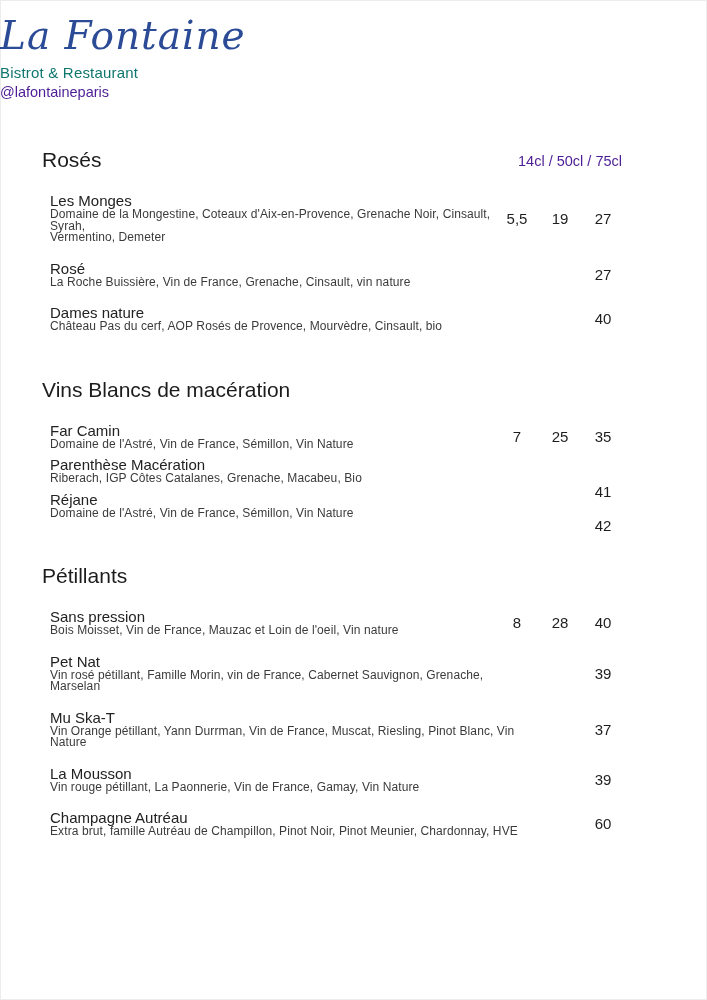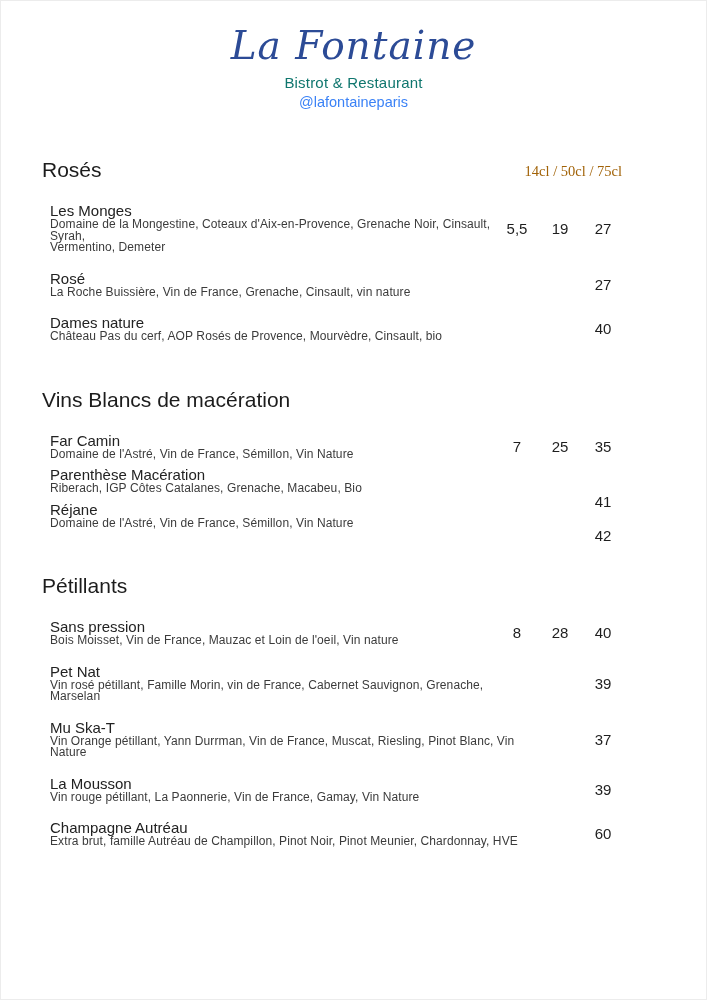--- a/index.html
+++ b/index.html
@@ -6,63 +6,62 @@
   .page {
     position: relative;
     width: 707px;
     height: 1000px;
     background: #ffffff;
     font-family: "Liberation Sans", sans-serif;
     color: #1e1e1e;
     box-shadow: inset 0 0 0 1px #ececec;
     overflow: hidden;
   }
-  header { text-align: center; padding-top: 22px; }
+  header { text-align: left; padding-top: 12px; }
   .logo {
     font-family: "DejaVu Serif", serif;
     font-style: italic;
     font-size: 39px;
     line-height: 48px;
     letter-spacing: 1px;
   }
   .subtitle {
     font-size: 15px;
     line-height: 19px;
     color: #0f766e;
     margin-top: 3px;
     letter-spacing: 0.2px;
   }
   .handle {
     font-size: 14.5px;
     line-height: 18px;
-    color: #3b82f6;
+    color: #4c1d95;
     margin-top: 1px;
   }
   .menu { margin: 0 85px 0 42px; }
   .menu-section { margin-top: 44px; }
   .menu-section:first-child { margin-top: 46px; }
   .section-header {
     display: flex;
     justify-content: space-between;
     align-items: center;
     margin-bottom: 19px;
   }
   .section-title {
     margin: 0;
     font-size: 21px;
     font-weight: 400;
     line-height: 26px;
     color: #1c1c1c;
   }
   .sizes {
     font-size: 14.5px;
-    color: #a16207;
+    color: #4c1d95;
     padding-top: 2px;
     min-height: 1px;
-    font-family: Liberation Serif, serif;
   }
   .menu-item { position: relative; margin-bottom: 16px; margin-left: 8px; }
   .menu-section.tight .menu-item { margin-bottom: 6px; }
   .item-text { max-width: 470px; }
   .item-name {
     font-size: 15px;
     line-height: 17px;
     color: #222222;
   }
   .item-desc {

